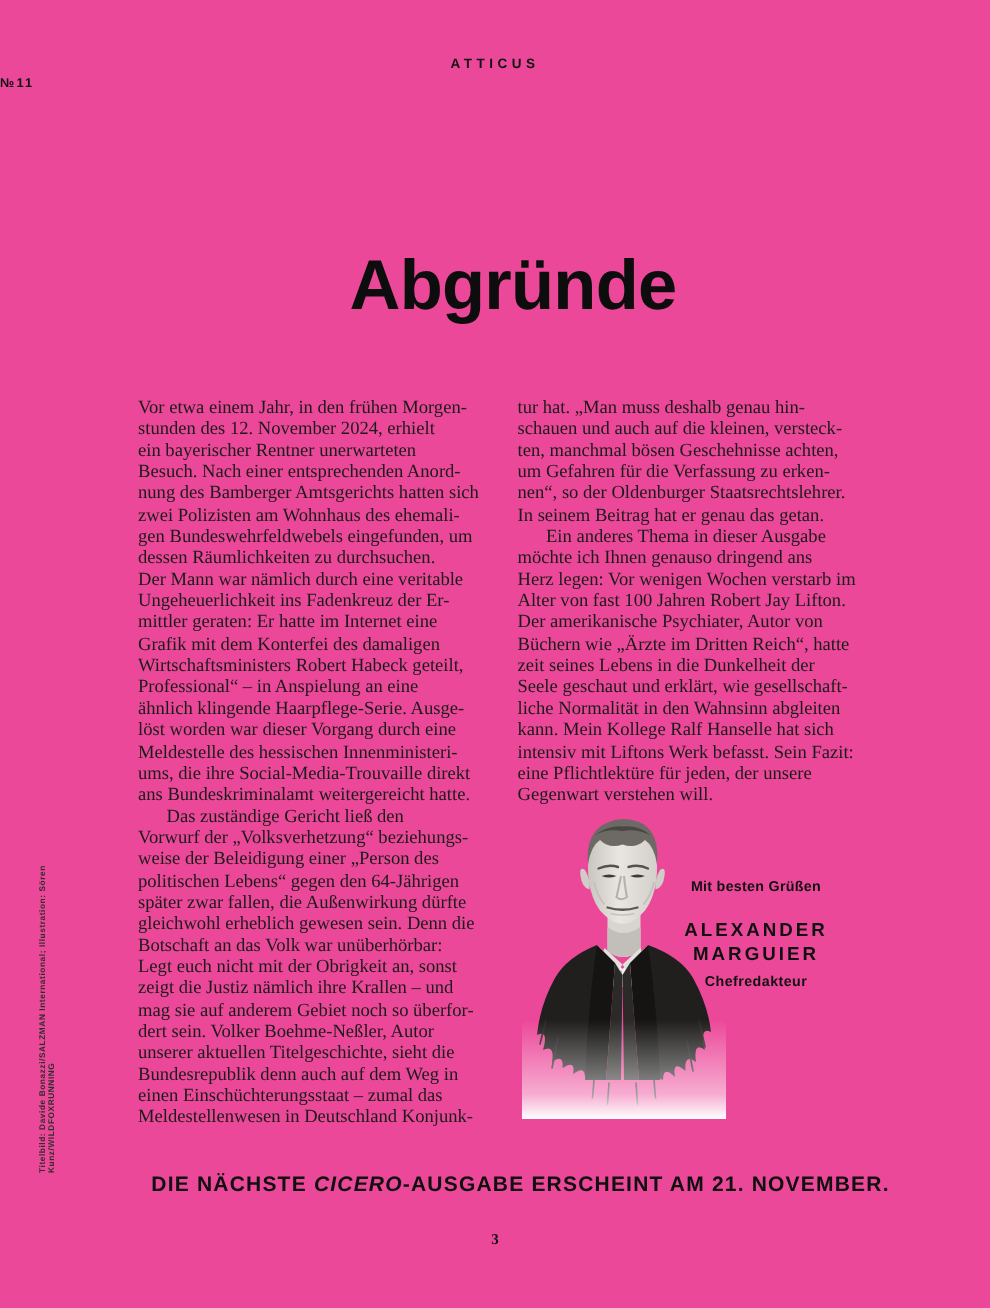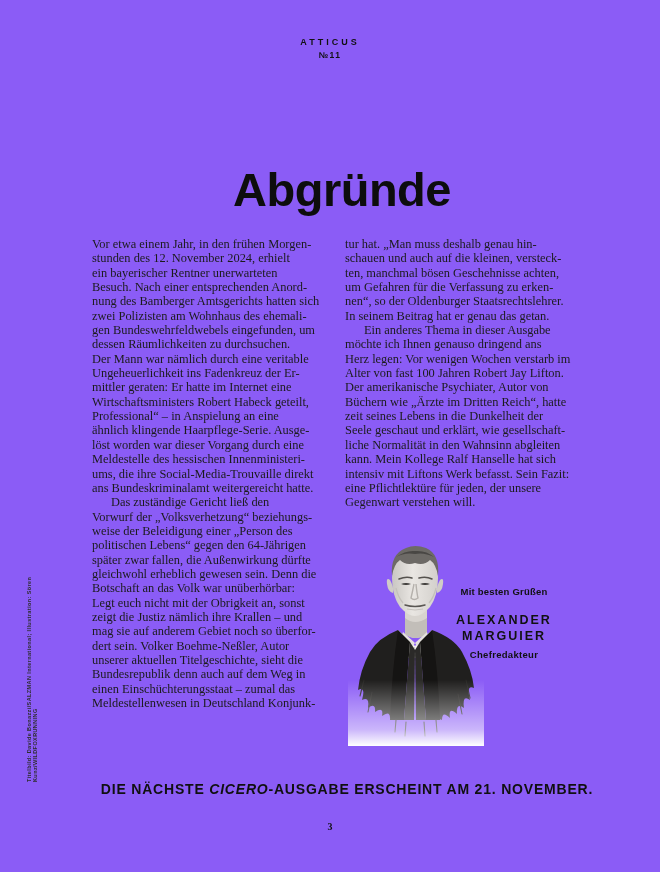--- a/index.html
+++ b/index.html
@@ -1,49 +1,49 @@
 <!DOCTYPE html>
 <html lang="de"><head>
 <meta charset="utf-8">
 <style>
   html,body{margin:0;padding:0;background:#ffffff;}
   .page{
     position:relative;
     width:660px;height:872px;
-    background:#8b5cf6;
+    background:#ec4899;
     overflow:hidden;
     font-family:"Liberation Serif", serif;
     color:#161616;
   }
   
   .kicker{
     position:absolute;top:37px;left:0;width:660px;
     text-align:center;
     font-family:"Liberation Sans", sans-serif;
     font-weight:700;font-size:9px;letter-spacing:3px;color:#111;
   }
   .issue-no{
     position:absolute;top:50px;left:0;width:660px;
-    text-align:center;
+    text-align:left;
     font-family:"Liberation Sans", sans-serif;
     font-weight:700;font-size:8.5px;letter-spacing:1.5px;color:#111;
   }
   
   .title{
     position:absolute;top:150px;left:0;width:660px;
     text-align:center;
     font-family:"Liberation Sans", sans-serif;
     font-weight:700;font-size:47px;letter-spacing:-0.5px;color:#0d0d0d;
   }
   
   .columns{
     position:absolute;top:237px;left:92px;width:506px;
     display:flex;
   }
-  .col{font-size:12.4px;line-height:14.35px;color:#1b1b1b;}
+  .col{font-size:12.4px;line-height:14.35px;color:#1b1b1b;margin-top:27px;}
   .col-left{width:241px;margin-right:12px;}
   .col-right{width:253px;}
   .line{white-space:nowrap;}
   .line.indent{padding-left:19px;}
   
   .portrait{
     position:absolute;left:348px;top:530px;width:136px;height:216px;
   }
   
   .signature{
@@ -95,20 +95,21 @@
         <div class="line">stunden des 12. November 2024, erhielt</div>
         <div class="line">ein bayerischer Rentner unerwarteten</div>
         <div class="line">Besuch. Nach einer entsprechenden Anord-</div>
         <div class="line">nung des Bamberger Amtsgerichts hatten sich</div>
         <div class="line">zwei Polizisten am Wohnhaus des ehemali-</div>
         <div class="line">gen Bundeswehrfeldwebels eingefunden, um</div>
         <div class="line">dessen Räumlichkeiten zu durchsuchen.</div>
         <div class="line">Der Mann war nämlich durch eine veritable</div>
         <div class="line">Ungeheuerlichkeit ins Fadenkreuz der Er-</div>
         <div class="line">mittler geraten: Er hatte im Internet eine</div>
+        <div class="line">Grafik mit dem Konterfei des damaligen</div>
         <div class="line">Wirtschaftsministers Robert Habeck geteilt,</div>
         <div class="line">Professional“ – in Anspielung an eine</div>
         <div class="line">ähnlich klingende Haarpflege-Serie. Ausge-</div>
         <div class="line">löst worden war dieser Vorgang durch eine</div>
         <div class="line">Meldestelle des hessischen Innenministeri-</div>
         <div class="line">ums, die ihre Social-Media-Trouvaille direkt</div>
         <div class="line">ans Bundeskriminalamt weitergereicht hatte.</div>
         <div class="line indent">Das zuständige Gericht ließ den</div>
         <div class="line">Vorwurf der „Volksverhetzung“ beziehungs-</div>
         <div class="line">weise der Beleidigung einer „Person des</div>

